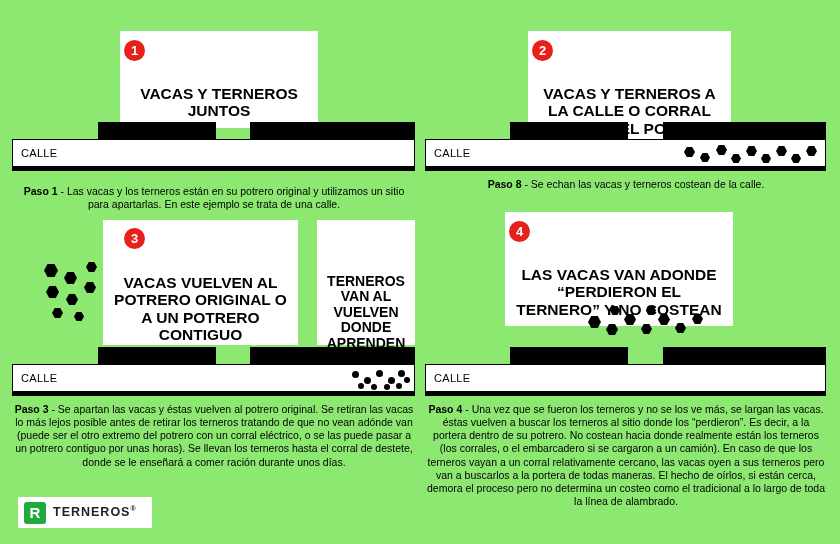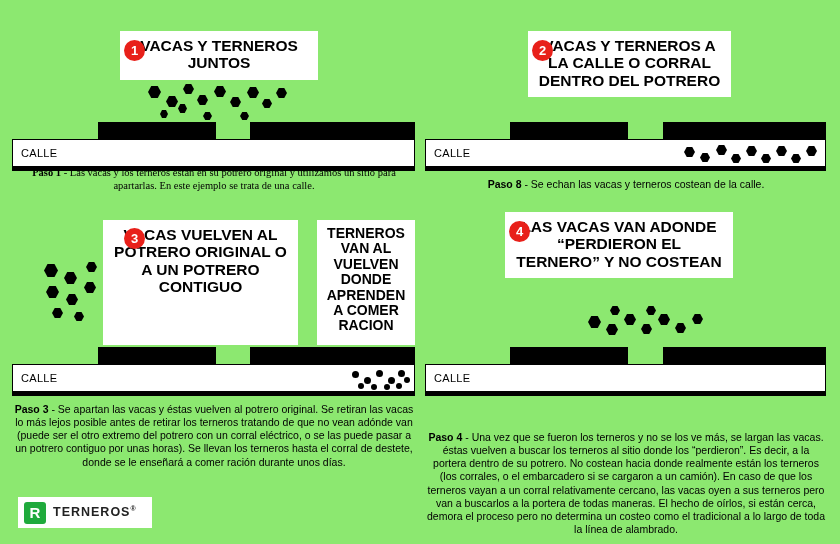--- a/index.html
+++ b/index.html
@@ -41,20 +41,21 @@
     box-sizing: border-box;
     padding: 6px 10px 8px 10px;
     text-align: center;
   }
   .callout-text {
     font-size: 15.5px;
     font-weight: bold;
     line-height: 1.12;
     color: #000;
     display: block;
+    margin-top: 48px;
   }
   .callout-text.small {
     font-size: 14px;
     line-height: 1.1;
   }
 
   
   .step-badge {
     position: absolute;
     width: 21px;
@@ -181,21 +182,21 @@
     <div class="step-badge" style="left:124px; top:40px;">1</div>
 
     <div class="bar" style="left:98px;  top:122px; width:118px; height:17px;"></div>
     <div class="bar" style="left:250px; top:122px; width:165px; height:17px;"></div>
 
     <div class="calle-band" style="left:12px; top:139px; width:403px; height:28px;">
       <span class="calle-label">CALLE</span>
     </div>
     <div class="bar" style="left:12px; top:167px; width:403px; height:4px;"></div>
 
-    <div class="caption" style="left:14px; top:166px; width:400px;font-family:Liberation Serif, serif;">
+    <div class="caption" style="left:14px; top:185px; width:400px;">
       <b>Paso 1</b><span> - Las vacas y los terneros están en su potrero original y utilizamos un sitio para apartarlas. En este ejemplo se trata de una calle.</span>
     </div>
   </div>
 
   <div class="panel">
     <div class="callout" style="left:528px; top:31px; width:203px;">
       <span class="callout-text">VACAS Y TERNEROS A LA CALLE O CORRAL DENTRO DEL POTRERO</span>
     </div>
     <div class="step-badge" style="left:532px; top:40px;">2</div>
 
@@ -290,21 +291,21 @@
     </div>
 
     <div class="bar" style="left:510px; top:347px; width:118px; height:17px;"></div>
     <div class="bar" style="left:663px; top:347px; width:163px; height:17px;"></div>
 
     <div class="calle-band" style="left:425px; top:364px; width:401px; height:28px;">
       <span class="calle-label">CALLE</span>
     </div>
     <div class="bar" style="left:425px; top:392px; width:401px; height:4px;"></div>
 
-    <div class="caption" style="left:426px; top:403px; width:400px;margin-top:28px;">
+    <div class="caption" style="left:426px; top:403px; width:400px;">
       <b>Paso 4</b><span> - Una vez que se fueron los terneros y no se los ve más, se largan las vacas. éstas vuelven a buscar los terneros al sitio donde los “perdieron”. Es decir, a la portera dentro de su potrero. No costean hacia donde realmente están los terneros (los corrales, o el embarcadero si se cargaron a un camión). En caso de que los terneros vayan a un corral relativamente cercano, las vacas oyen a sus terneros pero van a buscarlos a la portera de todas maneras. El hecho de oírlos, si están cerca, demora el proceso pero no determina un costeo como el tradicional a lo largo de toda la línea de alambrado.</span>
     </div>
   </div>
 
   <div class="logo-box">
     <div class="logo-mark">R</div>
     <div class="logo-text"><span>TERNEROS</span><span class="logo-tm">®</span></div>
   </div>
 
 </div>

